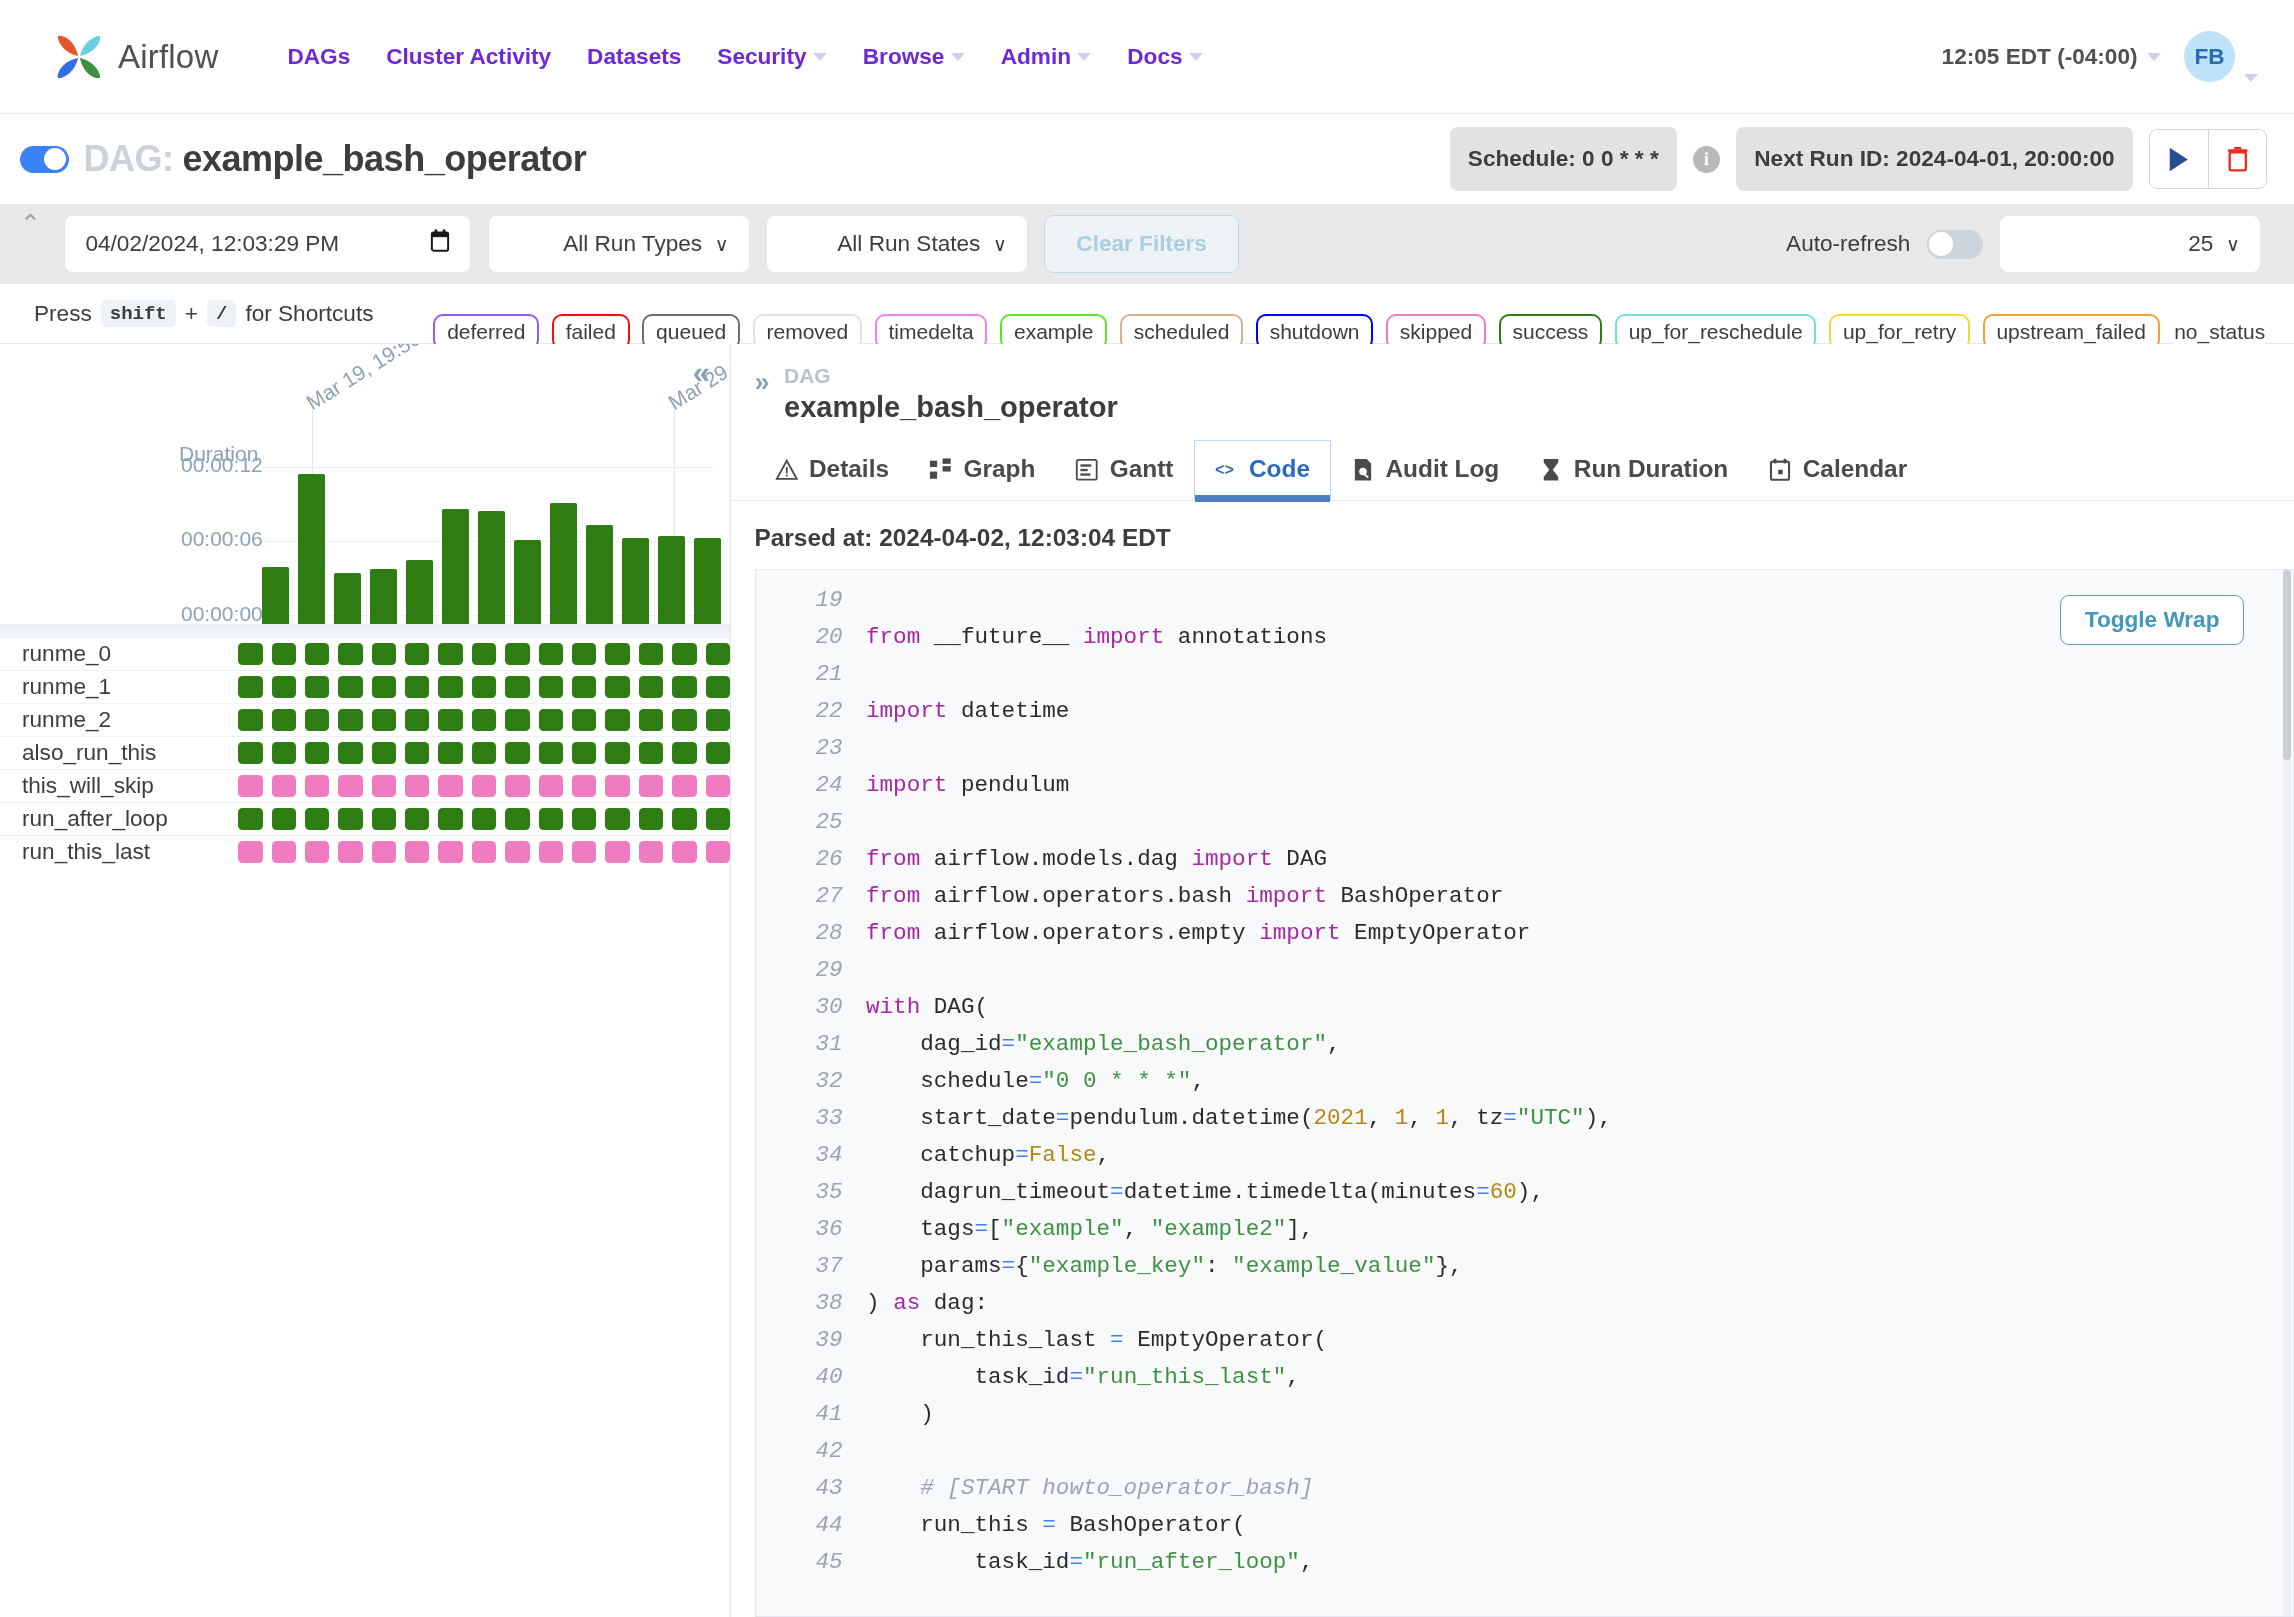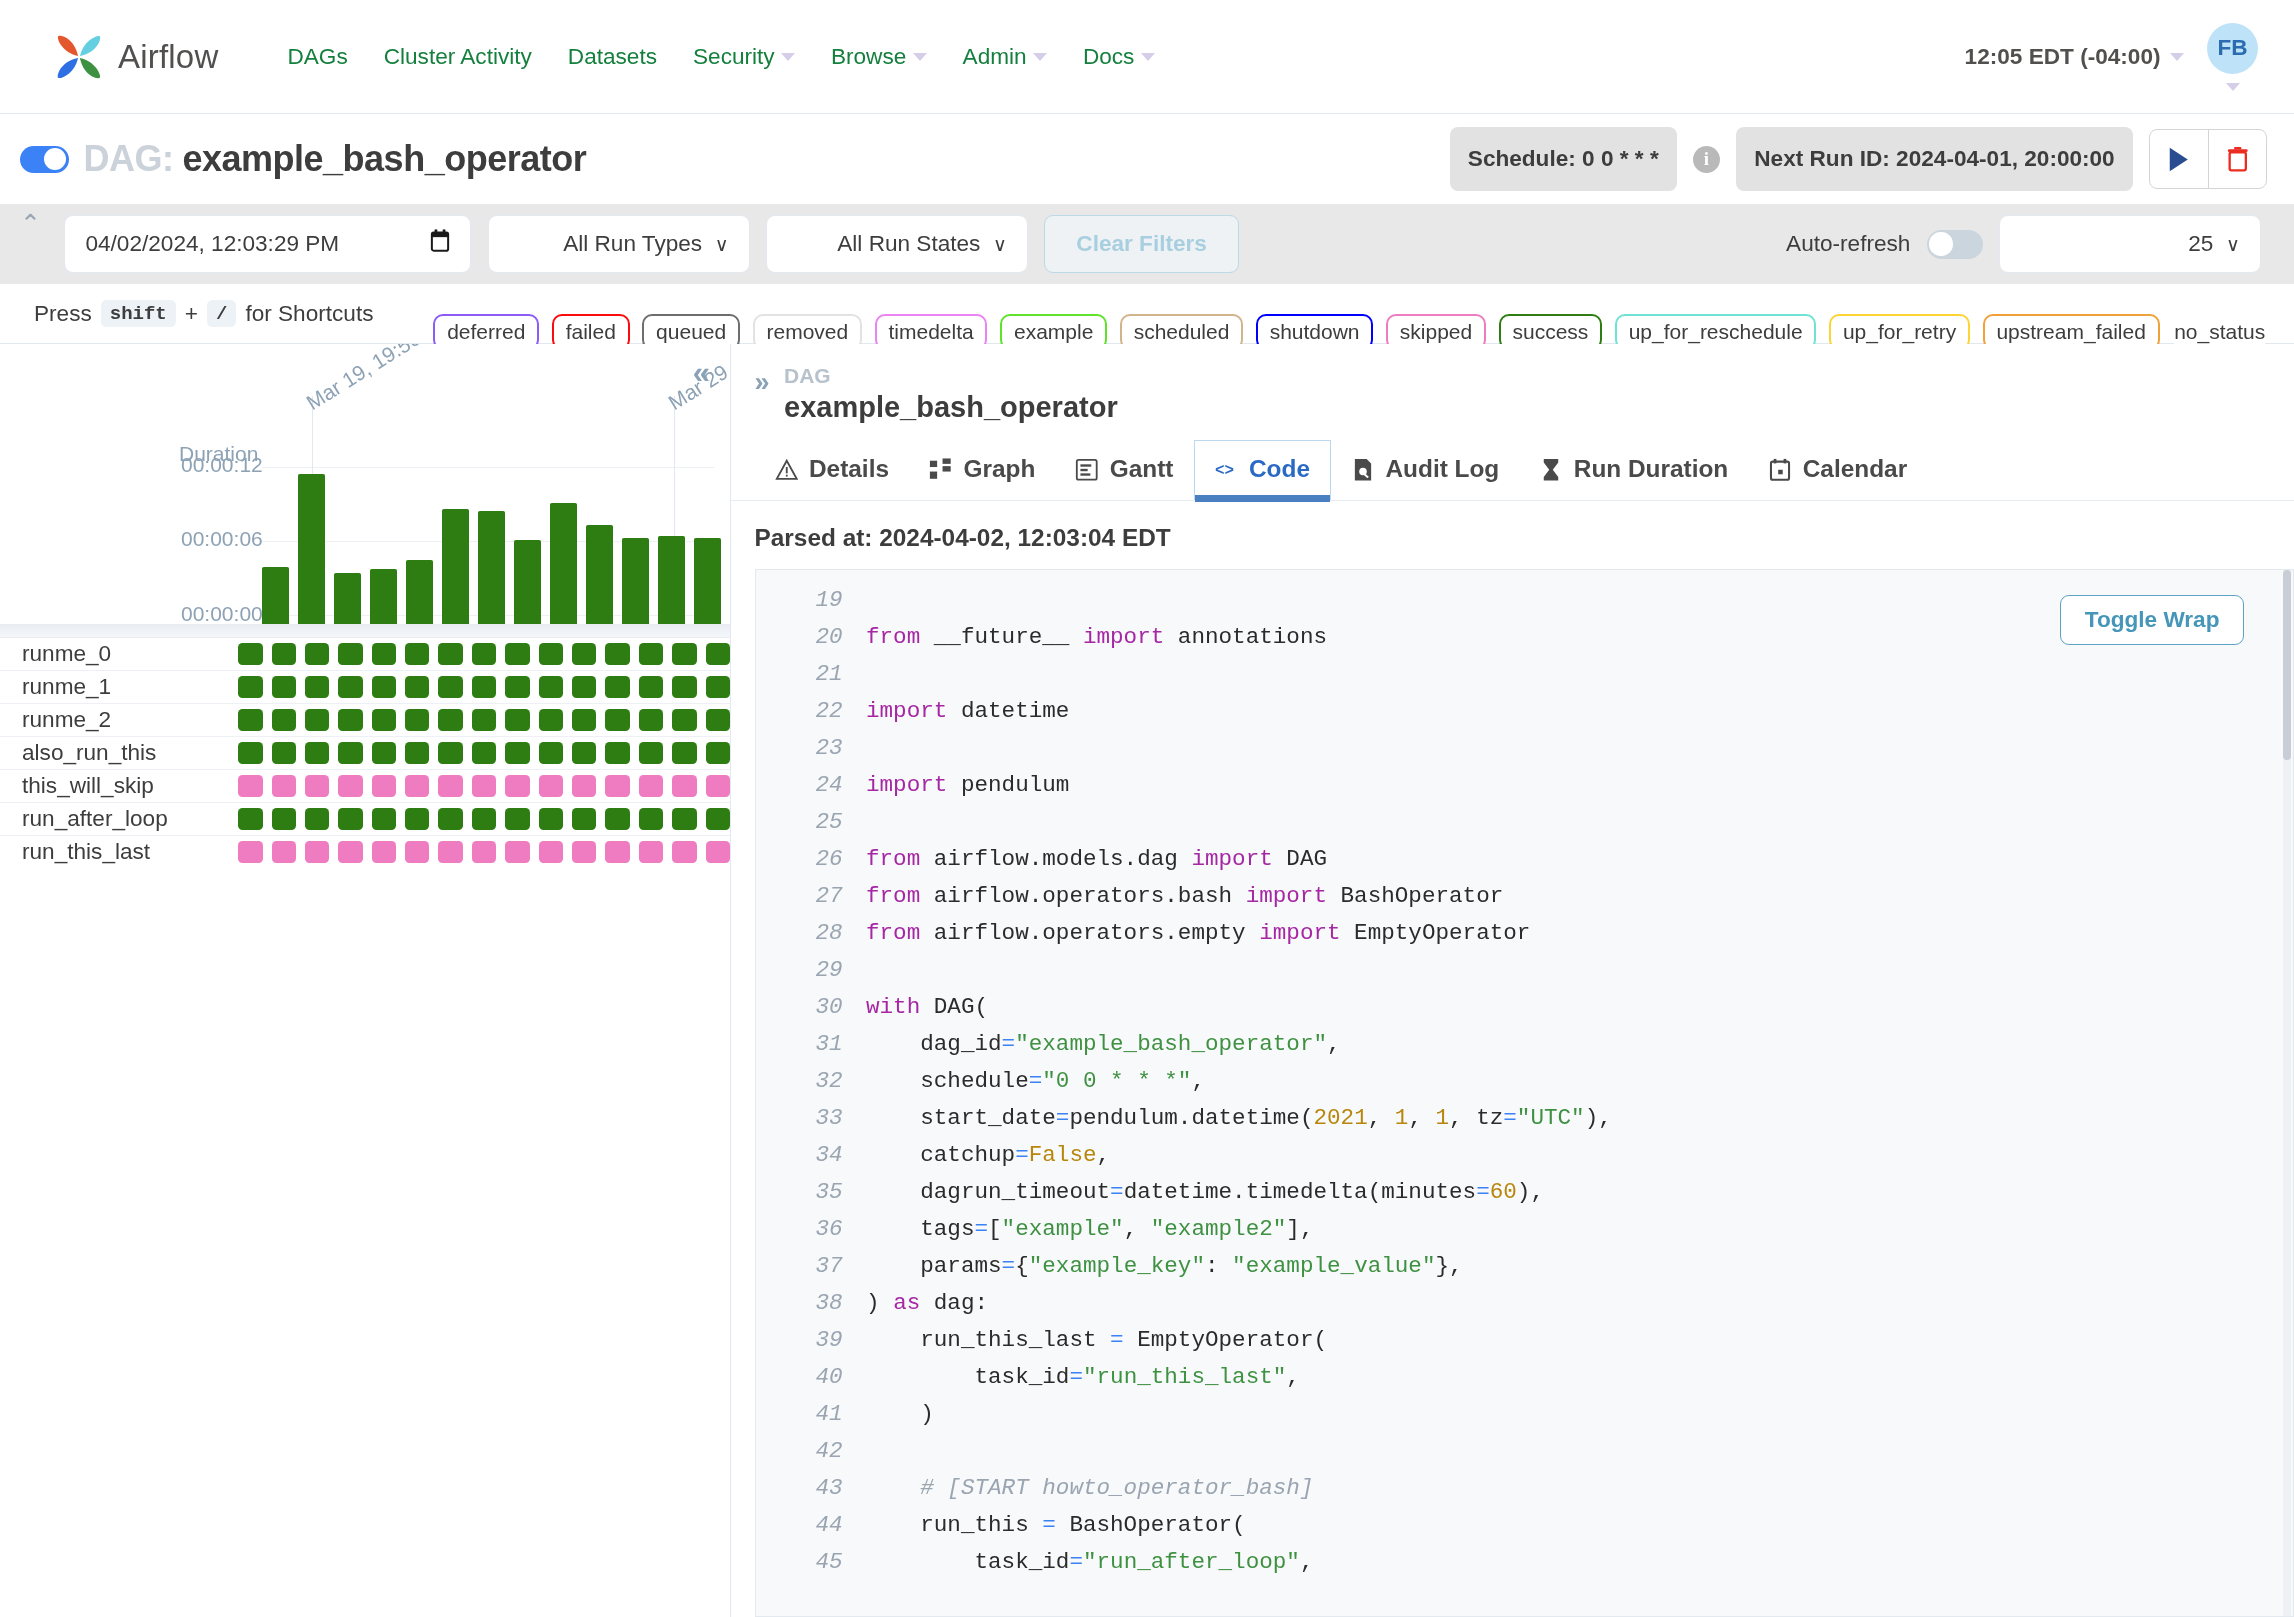--- a/index.html
+++ b/index.html
@@ -19,32 +19,32 @@
     display: flex; align-items: center;
     padding: 0 36px 0 51px;
     background: #fff;
     position: relative;
   }
   .brand { display:flex; align-items:center; gap:11px; margin-right: 51px; }
   .brand-logo { width: 56px; height: 56px; position: relative; }
   .brand-name { font-size: 33px; color: #51504f; letter-spacing:0.2px; }
   .nav-items { display:flex; align-items:center; gap: 0px; }
   .nav-item {
-    font-size: 22.6px; font-weight: normal; color: #15803d;
+    font-size: 22.6px; font-weight: bold; color: #6d28d9;
     padding: 9px 18px; display:flex; align-items:center; gap:6.3px;
     cursor: pointer; white-space: nowrap;
   }
   .caret { width:0;height:0;border-left:7.2px solid transparent;border-right:7.2px solid transparent;border-top:8.1px solid #d6cde8; display:inline-block;}
   .topbar-right { margin-left:auto; display:flex; align-items:center; gap: 23.5px; }
   .clock { font-size: 22.6px; font-weight:bold; color:#51504f; display:flex;align-items:center;gap:9px;}
   .avatar {
     width:51px;height:51px;border-radius:50%;background:#bee3f8;color:#2b6cb0;
     display:flex;align-items:center;justify-content:center;font-weight:bold;font-size:22.6px;
   }
-  .avatar-wrap{display:flex;align-items:center;gap:9px;flex-direction:column;}
+  .avatar-wrap{display:flex;align-items:flex-end;gap:9px;}
 
   
   .dagheader {
     height: 90px; display:flex; align-items:center; padding: 0 27px 0 20px;
     background:#fff;
   }
   .toggle-pill {
     width: 49px; height: 27px; border-radius: 13.6px; background:#3b82f6;
     position: relative; flex:none; cursor:pointer; margin-right: 14.5px;
   }

